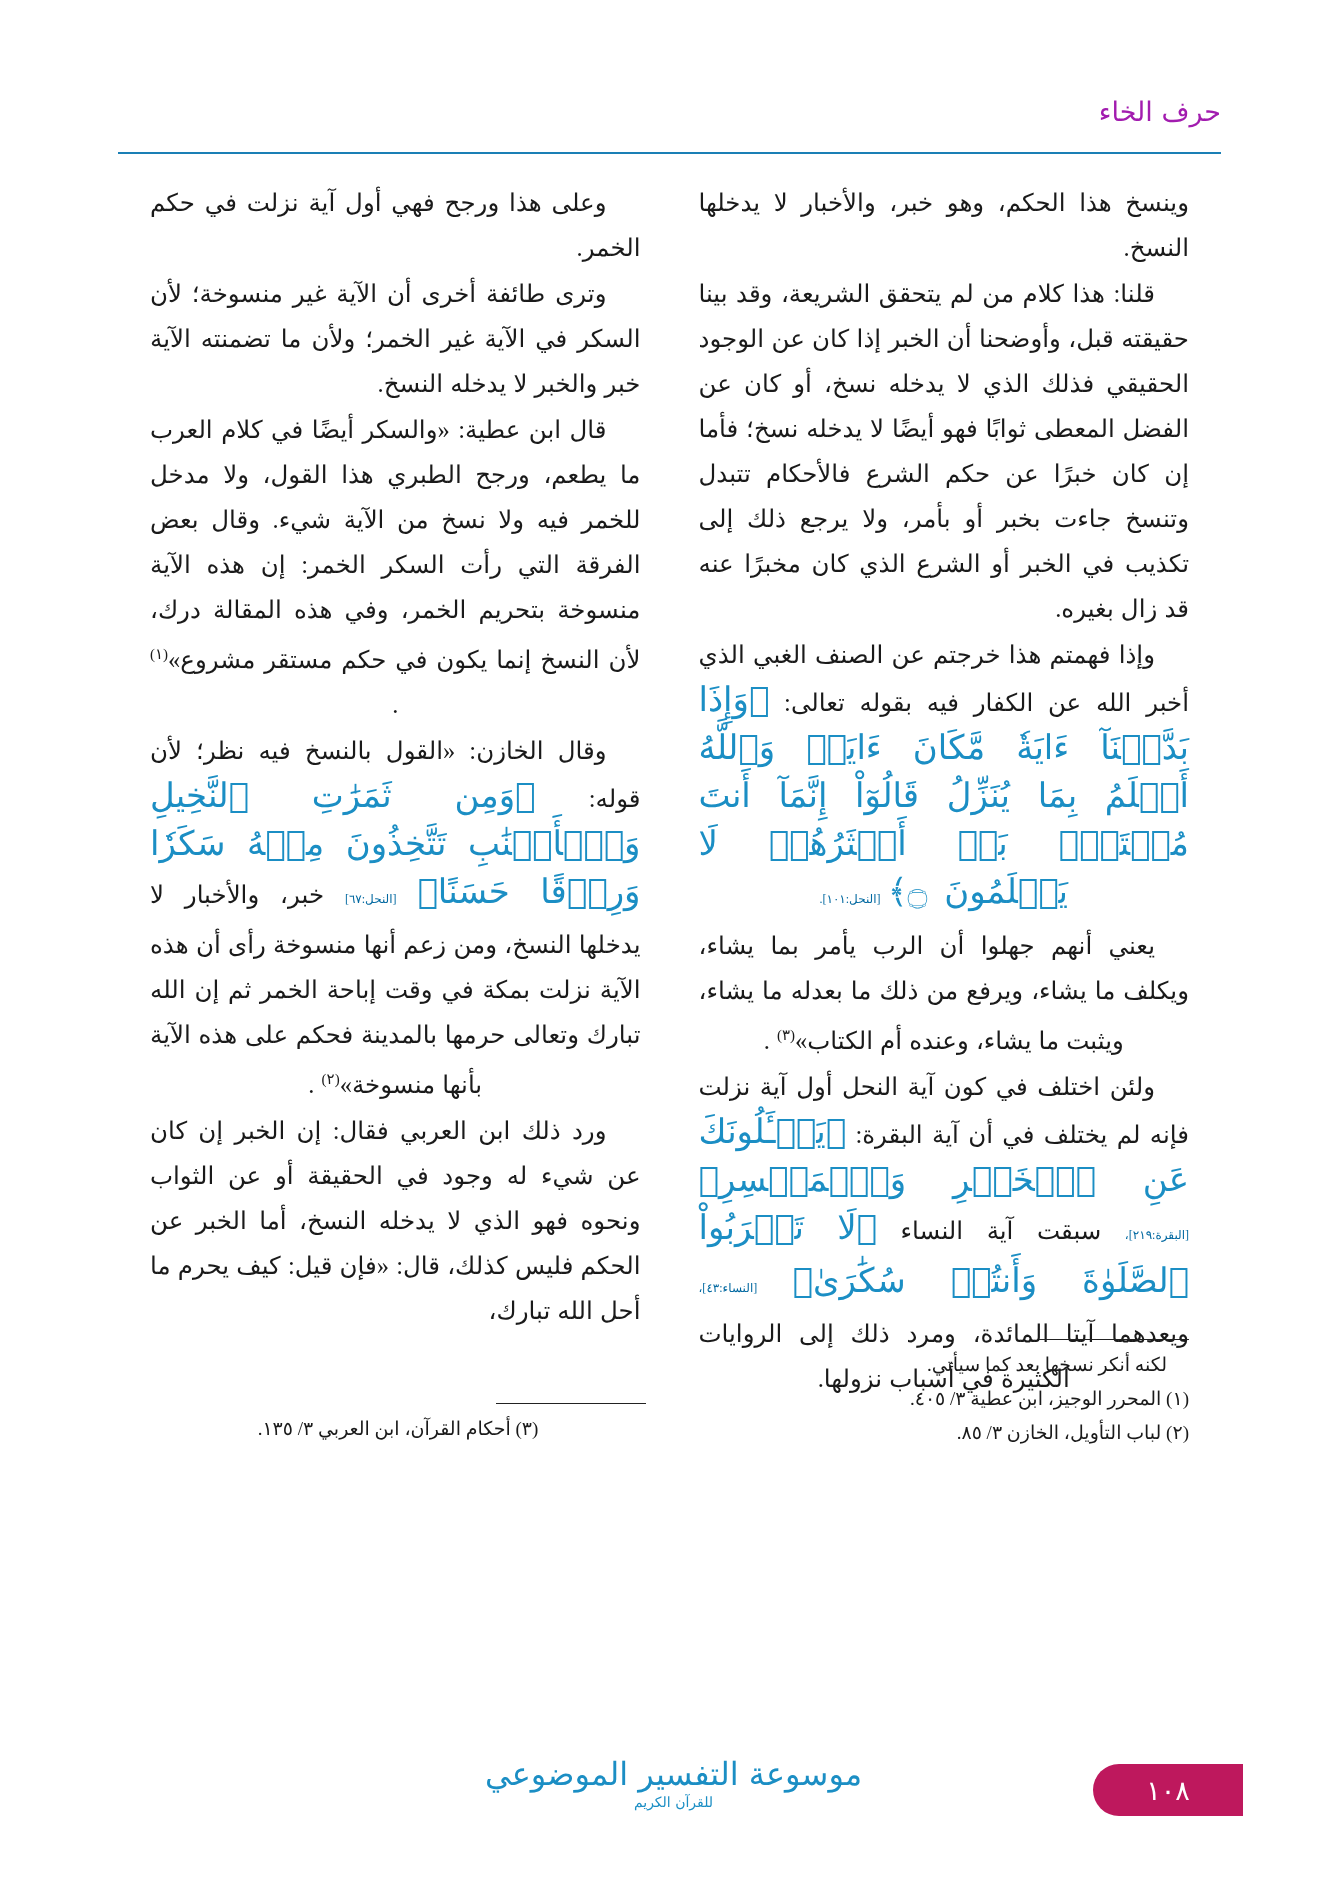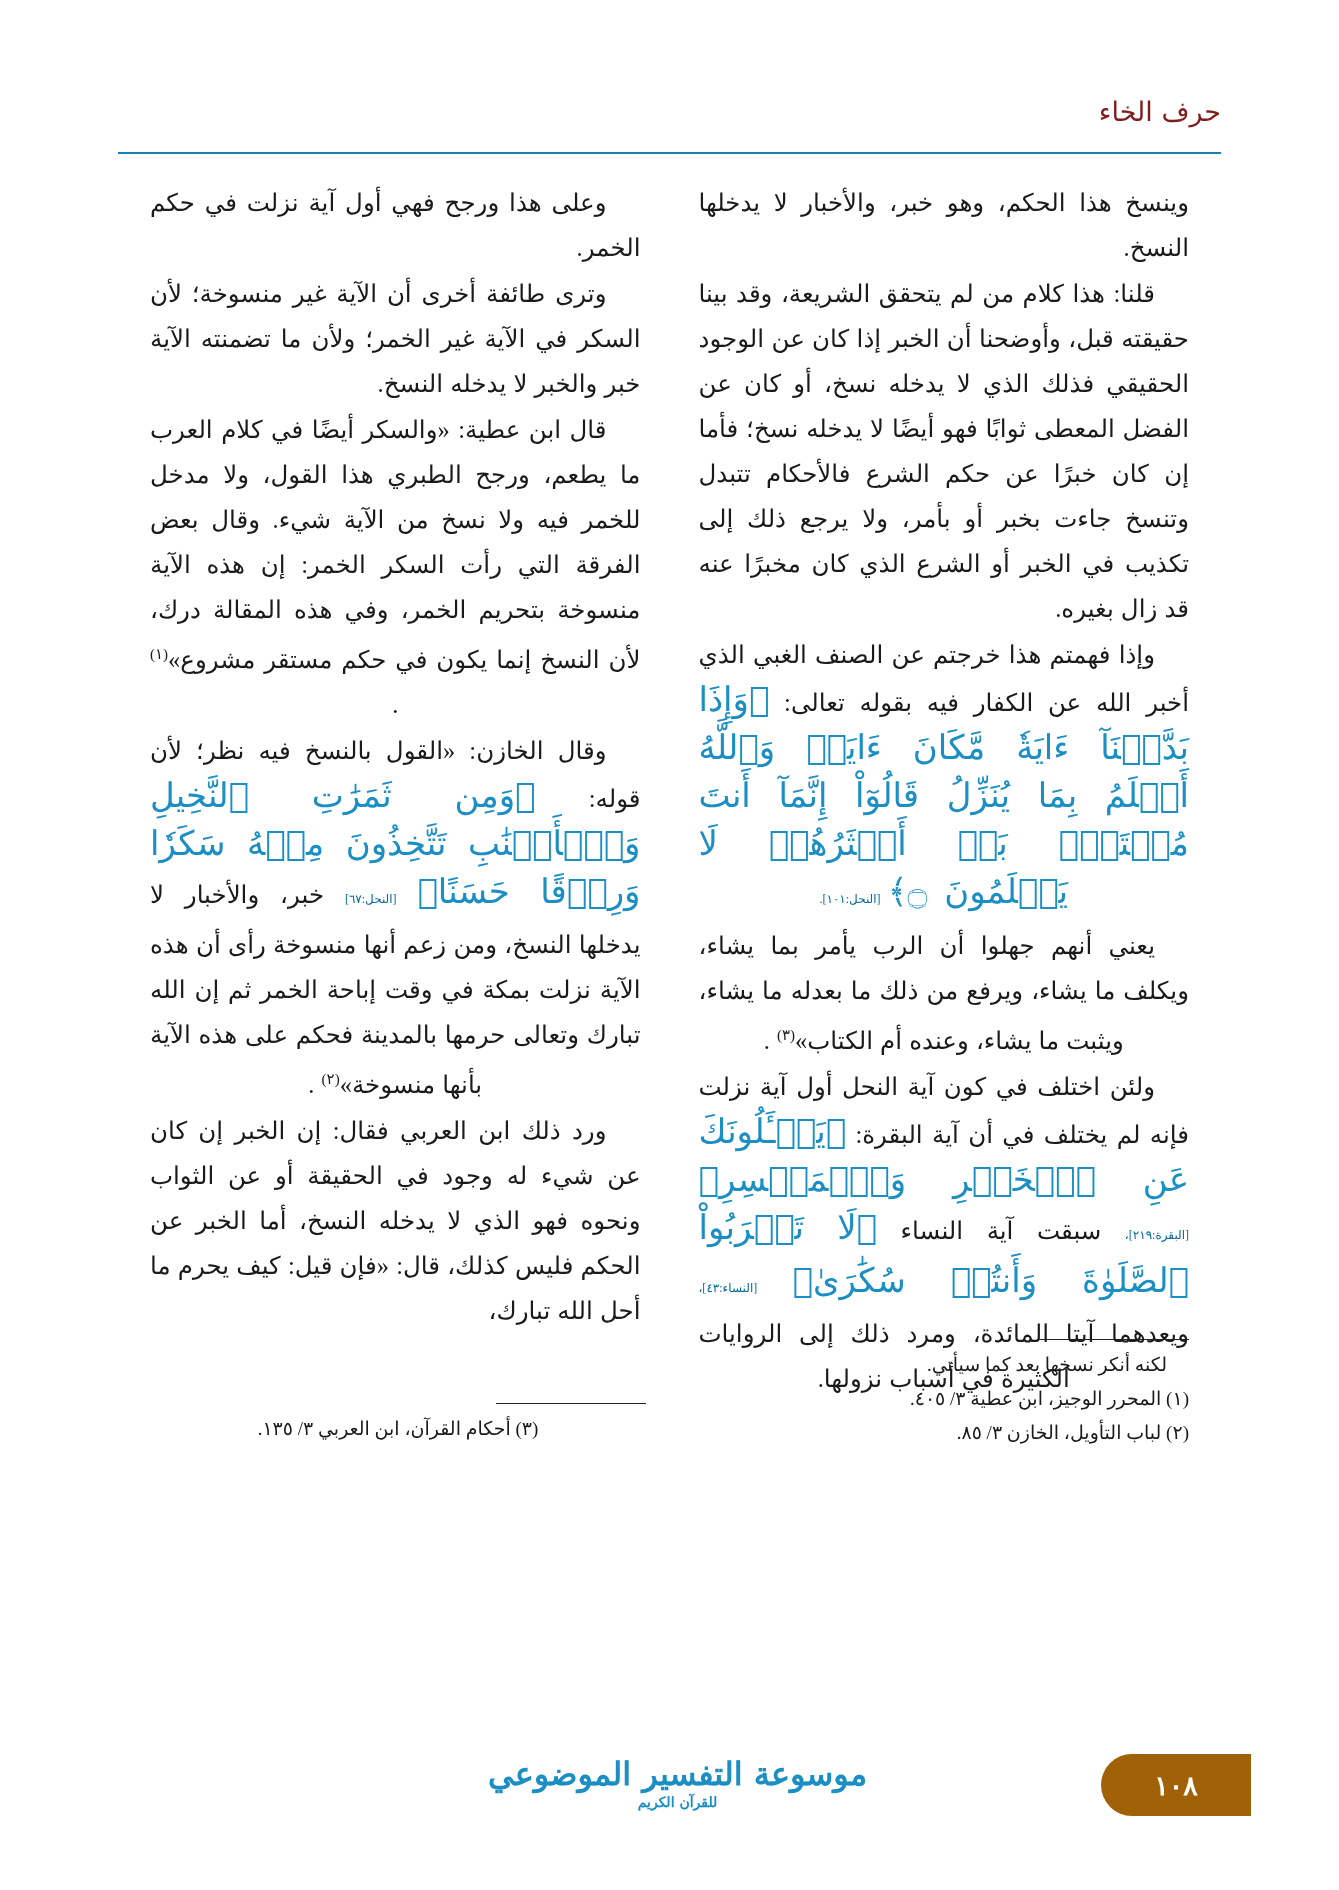--- a/index.html
+++ b/index.html
@@ -22,21 +22,21 @@
     top: 96px;
     left: 118px;
     right: 118px;
     height: 60px;
   }
   .header-title {
     position: absolute;
     right: 0;
     top: 0;
     font-size: 27px;
-    color: #7f1d1d;
+    color: #a21caf;
     font-family: "DejaVu Serif", serif;
     letter-spacing: 0px;
     white-space: nowrap;
     margin-left: 21px;
   }
   .header-rule {
     position: absolute;
     left: 0;
     right: 0;
     top: 56px;
@@ -119,24 +119,23 @@
   #fn-left {
     left: 150px;
     bottom: 444px;
     text-align: center;
   }
 
   
   .footer {
     position: absolute;
     bottom: 52px;
-    left: 16px;
+    left: 8px;
     right: 0;
     height: 120px;
-    font-weight: bold;
   }
   .logo {
     position: absolute;
     left: 50%;
     transform: translateX(-50%);
     bottom: 26px;
     text-align: center;
     color: #1b8ec4;
     font-family: "DejaVu Serif", serif;
   }
@@ -149,22 +148,22 @@
   .logo-sub {
     font-size: 14px;
     line-height: 20px;
     white-space: nowrap;
   }
   .page-number-badge {
     position: absolute;
     left: 1085px;
     bottom: 22px;
     width: 150px;
-    height: 62px;
-    background: #a16207;
+    height: 52px;
+    background: #be185d;
     border-radius: 32px 0 0 32px;
     color: #ffffff;
     font-size: 27px;
     display: flex;
     align-items: center;
     justify-content: center;
     font-family: "DejaVu Serif", serif;
   }
 </style>
 </head>

